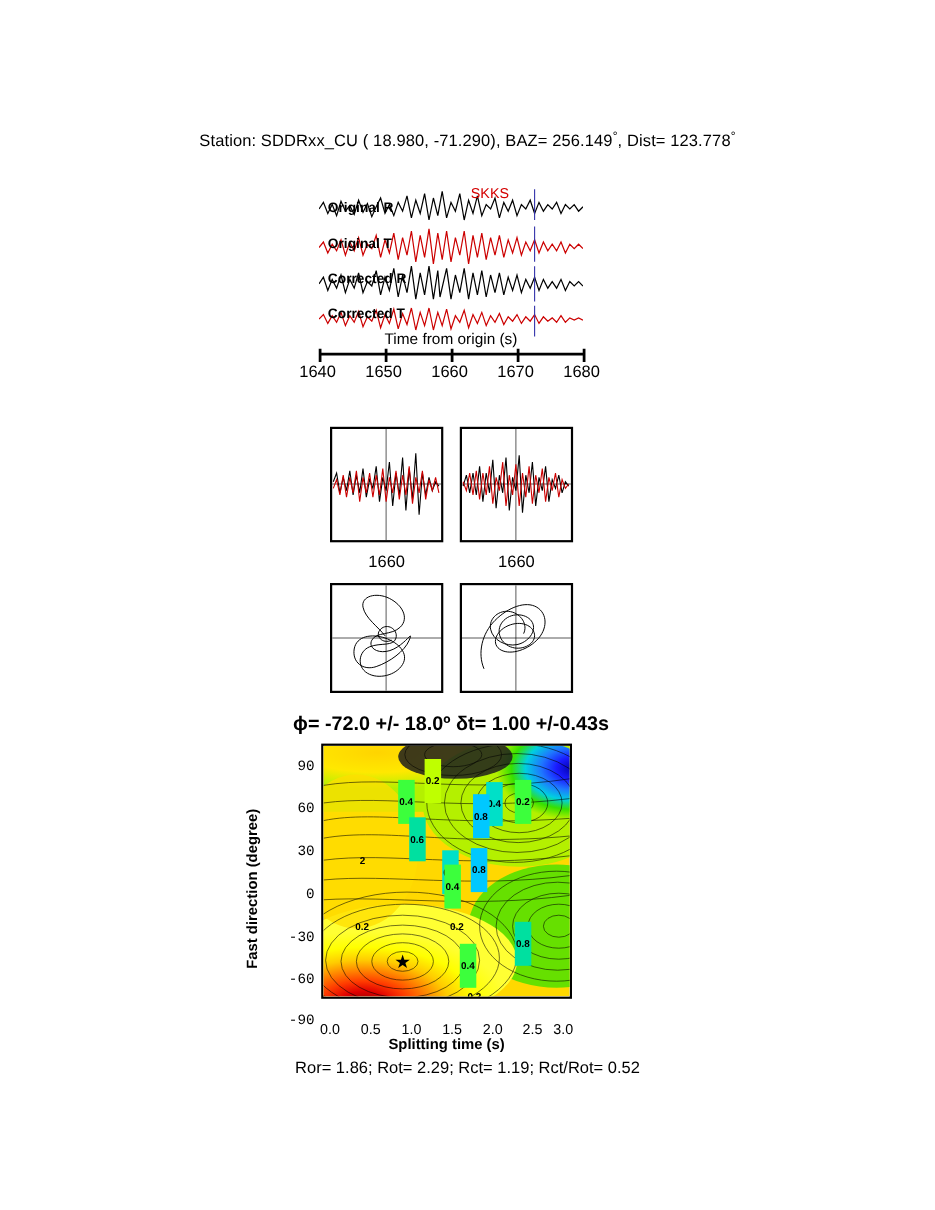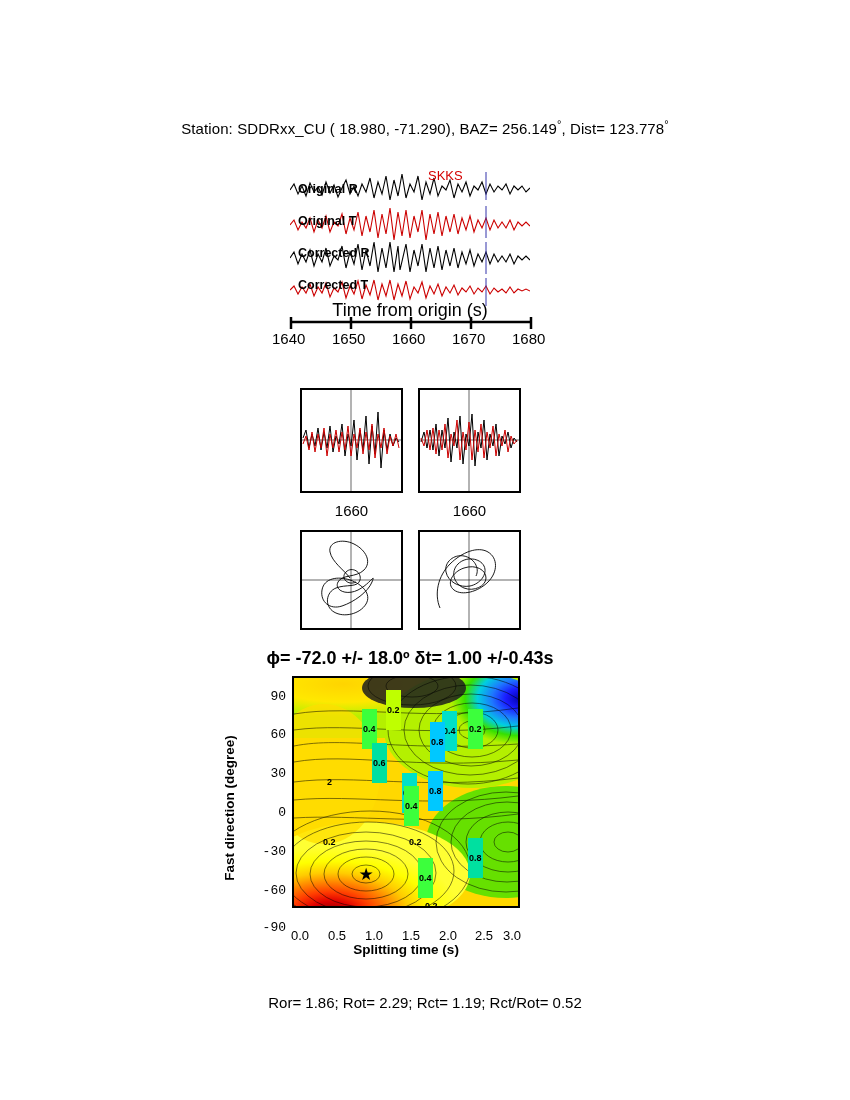--- a/index.html
+++ b/index.html
@@ -13,39 +13,39 @@
   
   .hdr{position:absolute;width:100%;text-align:center;font-size:15px;letter-spacing:0.1px;}
   .hdr1{top:118px;}
   .hdr2{top:146px;}
   .sup{font-size:11px;vertical-align:super;}
 
   
   .wf{position:absolute;left:290px;top:170px;width:240px;height:140px;}
   .wf-label{position:absolute;font-weight:bold;font-size:12.5px;left:8px;}
   .skks{position:absolute;left:138px;top:-2px;color:#d40000;font-size:13px;}
-  .axis-title{position:absolute;left:290px;top:300px;width:240px;text-align:center;font-size:18px;}
+  .axis-title{position:absolute;left:290px;top:300px;width:240px;text-align:center;font-size:14px;}
   .axis-ticks{position:absolute;left:258px;top:330px;width:300px;font-size:15px;}
   .axis-ticks span{position:absolute;}
 
   
   .box{position:absolute;border:2.5px solid #000;background:#fff;box-sizing:border-box;}
   .boxlabel{position:absolute;font-size:15px;text-align:center;}
 
   
   .cp-title{position:absolute;left:240px;top:648px;width:340px;text-align:center;font-size:18px;font-weight:bold;}
   .cp{position:absolute;left:292px;top:676px;width:228px;height:232px;border:2px solid #000;box-sizing:border-box;overflow:hidden;}
   .ylab{position:absolute;left:222px;top:690px;width:200px;transform:rotate(-90deg);transform-origin:left top;
         text-align:center;font-size:13.5px;font-weight:bold;}
   .xlab{position:absolute;left:292px;top:942px;width:228px;text-align:center;font-size:13.5px;font-weight:bold;}
   .ytick{position:absolute;right:0;font-size:13px;text-align:right;width:46px;}
   .yticks{position:absolute;left:240px;top:696px;width:46px;height:232px;font-family:Liberation Mono, monospace;}
   .xticks{position:absolute;left:292px;top:912px;width:228px;height:20px;font-size:13px;}
   .xticks span{position:absolute;transform:translateX(-50%);margin-top:16px;}
-  .footer{position:absolute;left:0;top:962px;width:100%;text-align:center;font-size:15px;margin-top:32px;}
+  .footer{position:absolute;left:0;top:962px;width:100%;text-align:center;font-size:15px;}
 
   .clabel{position:absolute;font-size:9px;font-weight:bold;color:#000;line-height:10px;padding:15px 1px;}
 </style>
 </head>
 <body>
 
 <div class="page">
 
   <div class="hdr hdr1">
     <span>Station: SDDRxx_CU (  18.980,  -71.290), BAZ=  256.149</span><span class="sup">°</span><span>, Dist=  123.778</span><span class="sup">°</span>

